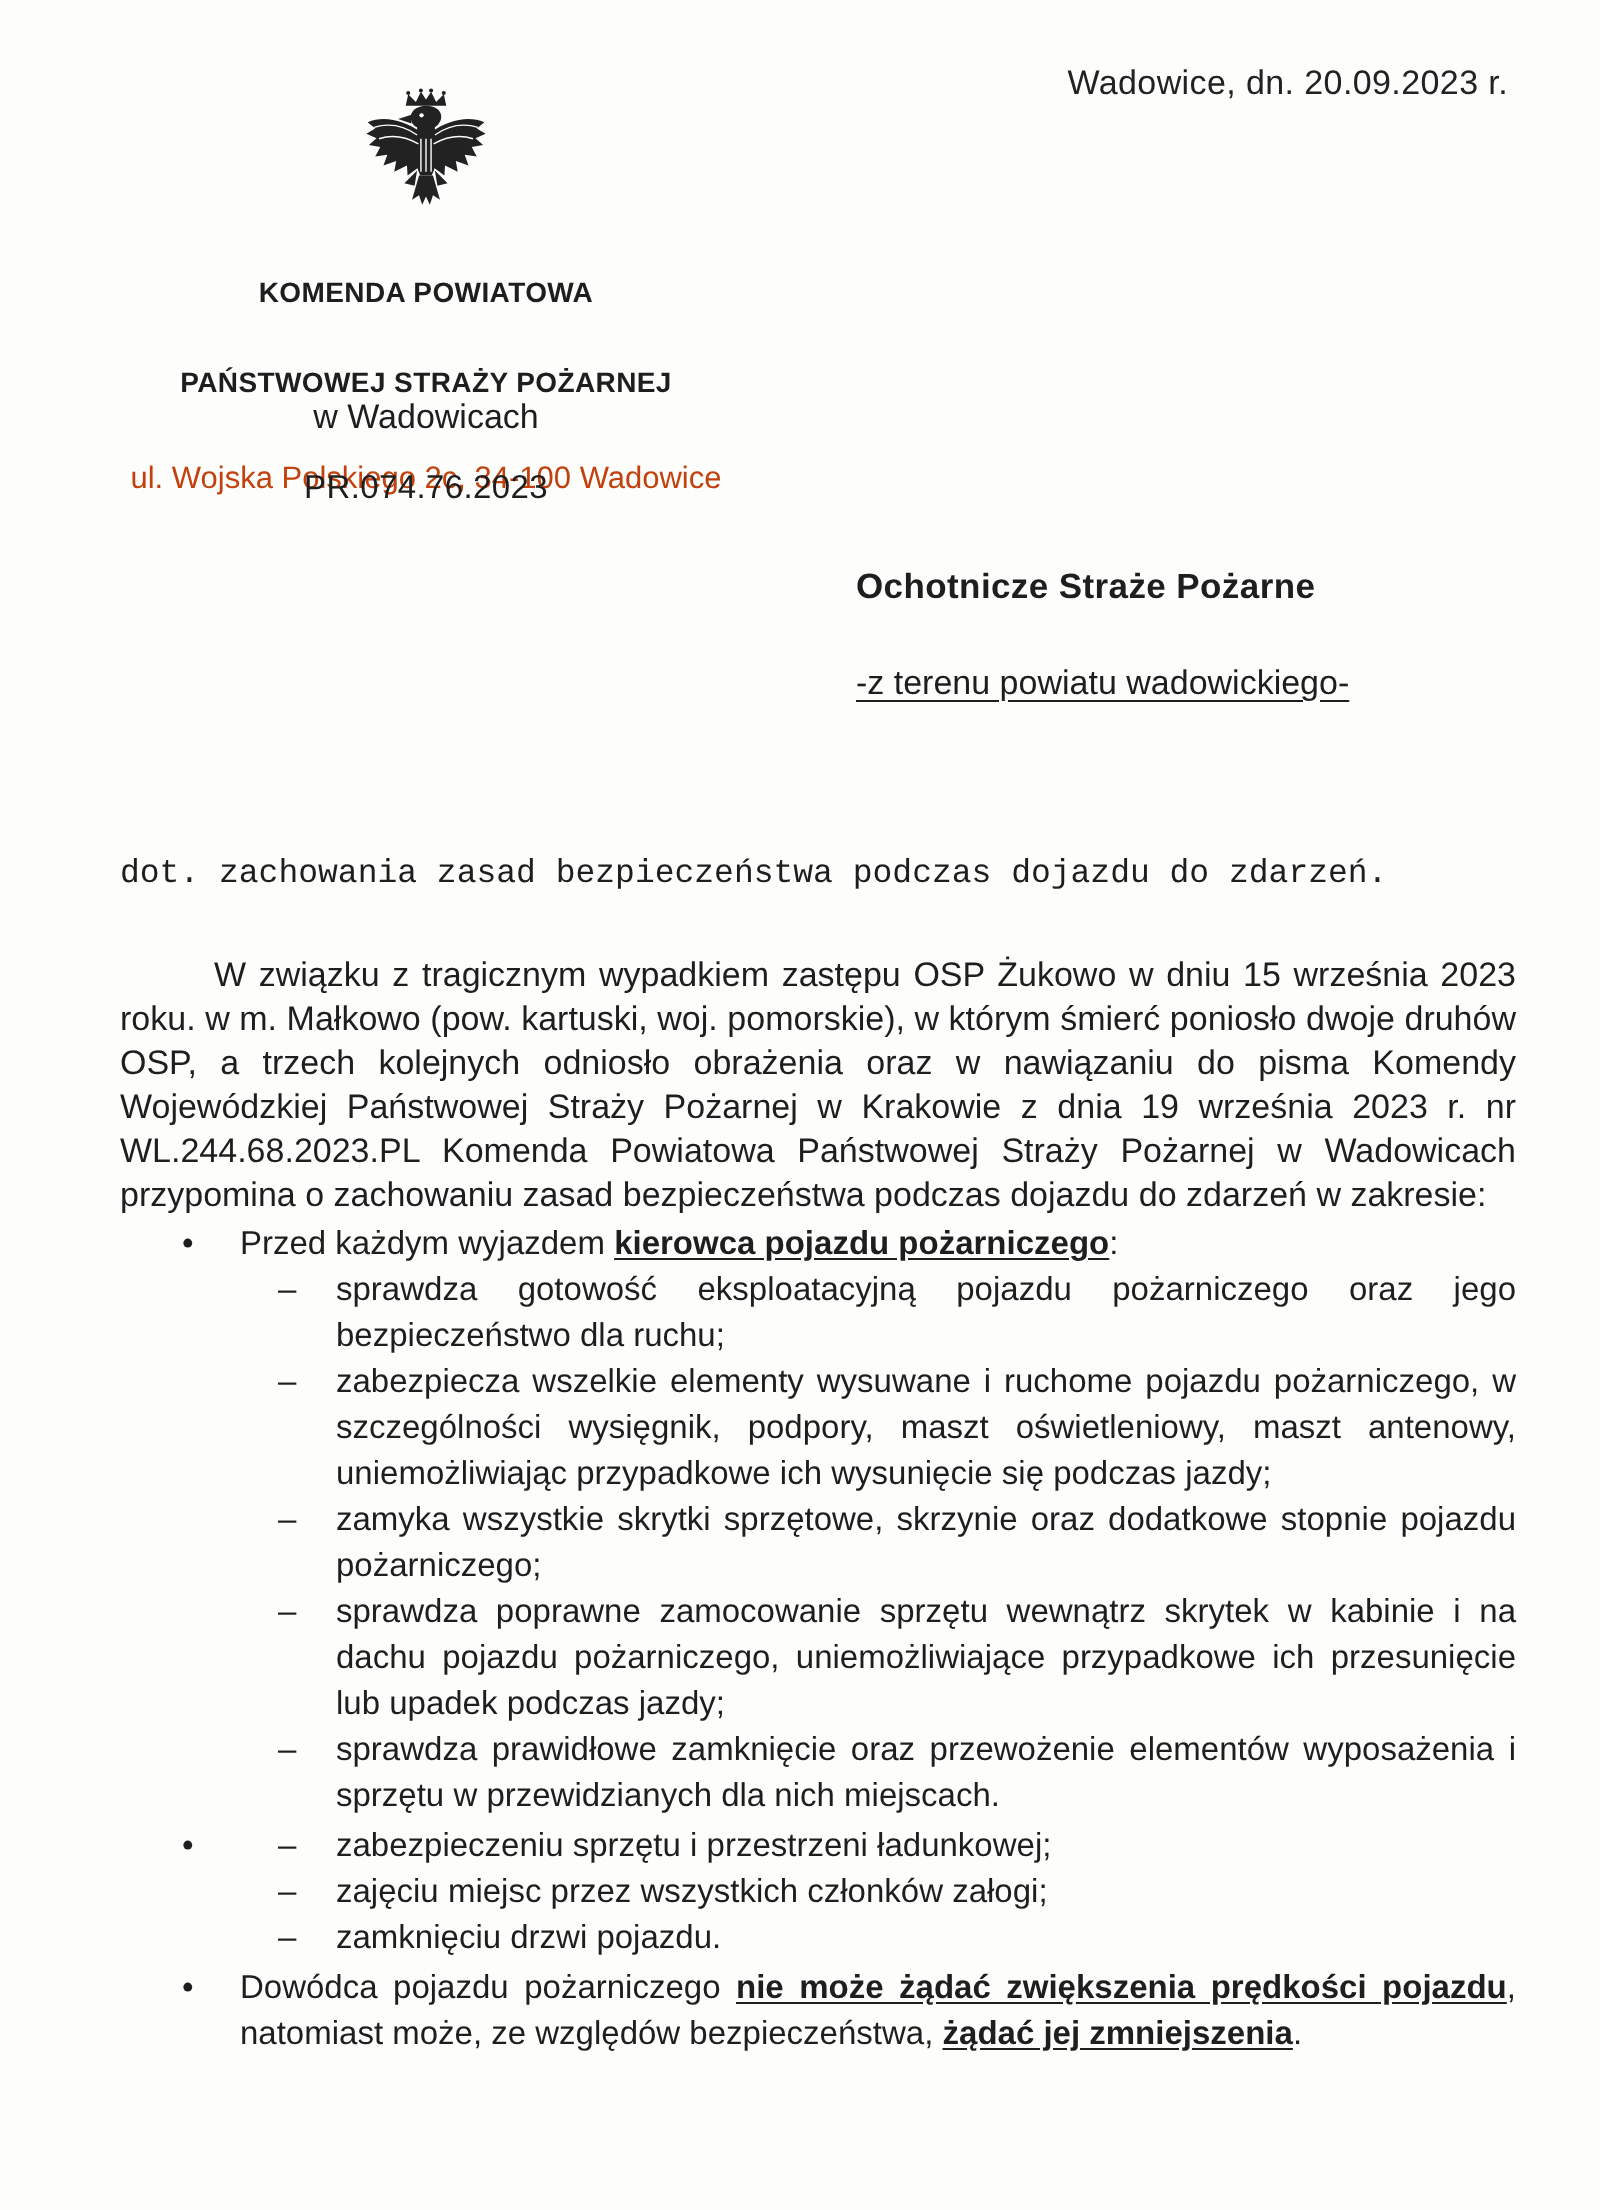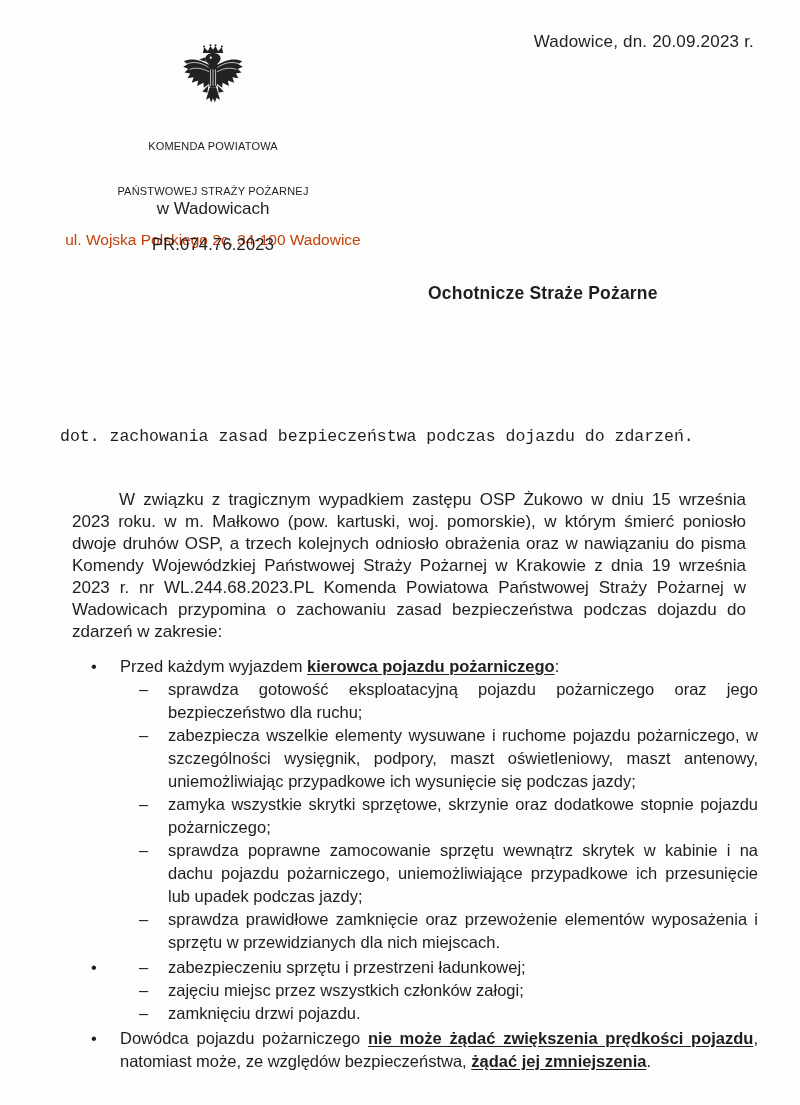--- a/index.html
+++ b/index.html
@@ -17,41 +17,41 @@
   
   .date{
     position:absolute;top:32px;right:46px;
     font-size:17px;letter-spacing:.2px;color:#222;
   }
   .letterhead{
     position:absolute;left:63px;top:44px;width:300px;
     text-align:center;
   }
   .crest{display:block;margin:0 auto 4px auto;}
-  .org1,.org2{font-weight:400;font-size:11px;line-height:18px;letter-spacing:.2px;margin-top:27px;}
+  .org1,.org2{font-weight:700;font-size:14px;line-height:18px;letter-spacing:.2px;margin-top:27px;}
   .org3{font-size:17px;line-height:18px;}
   .addr{margin-top:13px;font-size:15.5px;color:#c2410c;white-space:nowrap;}
   .ref{
     position:absolute;left:152px;top:235px;
     font-size:16.5px;letter-spacing:.2px;
   }
   .addressee{position:absolute;left:428px;top:283px;font-size:17.5px;}
   .addressee .name{font-weight:700;letter-spacing:.2px;}
   .addressee .scope{
     margin-top:28px;font-size:17px;font-weight:400;
     text-decoration:underline;text-underline-offset:3px;
   }
   .subject{position:absolute;left:60px;top:427px;font-size:16.5px;font-family:Liberation Mono, monospace;}
   
   .bodytext{
     position:absolute;left:60px;top:477px;width:698px;
     font-size:16.5px;
   }
   .intro{
-    margin:12px;text-indent:47px;text-align:justify;
+    margin:0;text-indent:47px;text-align:justify;
     font-size:17px;line-height:22px;
   }
   .list{margin-top:2px;line-height:23px;font-size:16.5px;}
   .li{position:relative;padding-left:60px;text-align:justify;margin-top:2px;}
   .li .bullet{position:absolute;left:31px;top:0;}
   .sub{position:relative;padding-left:108px;text-align:justify;}
   .sub .dash{position:absolute;left:79px;top:0;}
   .emp{font-weight:700;text-decoration:underline;text-underline-offset:2px;margin-top:44px;}
 </style>
 </head>
@@ -98,20 +98,21 @@
     <div class="org1">KOMENDA POWIATOWA</div>
     <div class="org2">PAŃSTWOWEJ STRAŻY POŻARNEJ</div>
     <div class="org3">w Wadowicach</div>
     <div class="addr">ul. Wojska Polskiego 2c, 34-100 Wadowice</div>
   </div>
 
   <div class="ref">PR.074.76.2023</div>
 
   <div class="addressee">
     <div class="name">Ochotnicze Straże Pożarne</div>
+    <div class="scope">-z terenu powiatu wadowickiego-</div>
   </div>
 
   <div class="subject">dot. zachowania zasad bezpieczeństwa podczas dojazdu do zdarzeń.</div>
 
   <div class="bodytext">
     <p class="intro">W związku z tragicznym wypadkiem zastępu OSP Żukowo w dniu 15 września 2023 roku. w m. Małkowo (pow. kartuski, woj. pomorskie), w którym śmierć poniosło dwoje druhów OSP, a trzech kolejnych odniosło obrażenia oraz w nawiązaniu do pisma Komendy Wojewódzkiej Państwowej Straży Pożarnej w Krakowie z dnia 19 września 2023 r. nr WL.244.68.2023.PL Komenda Powiatowa Państwowej Straży Pożarnej w Wadowicach przypomina o zachowaniu zasad bezpieczeństwa podczas dojazdu do zdarzeń w zakresie:</p>
 
     <div class="list">
 
       <div class="li">

